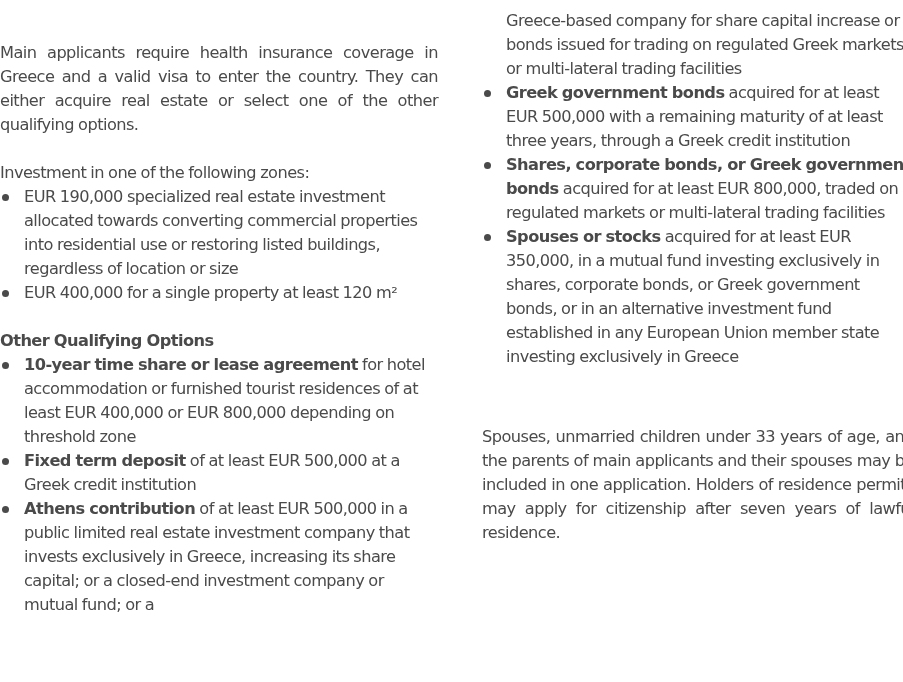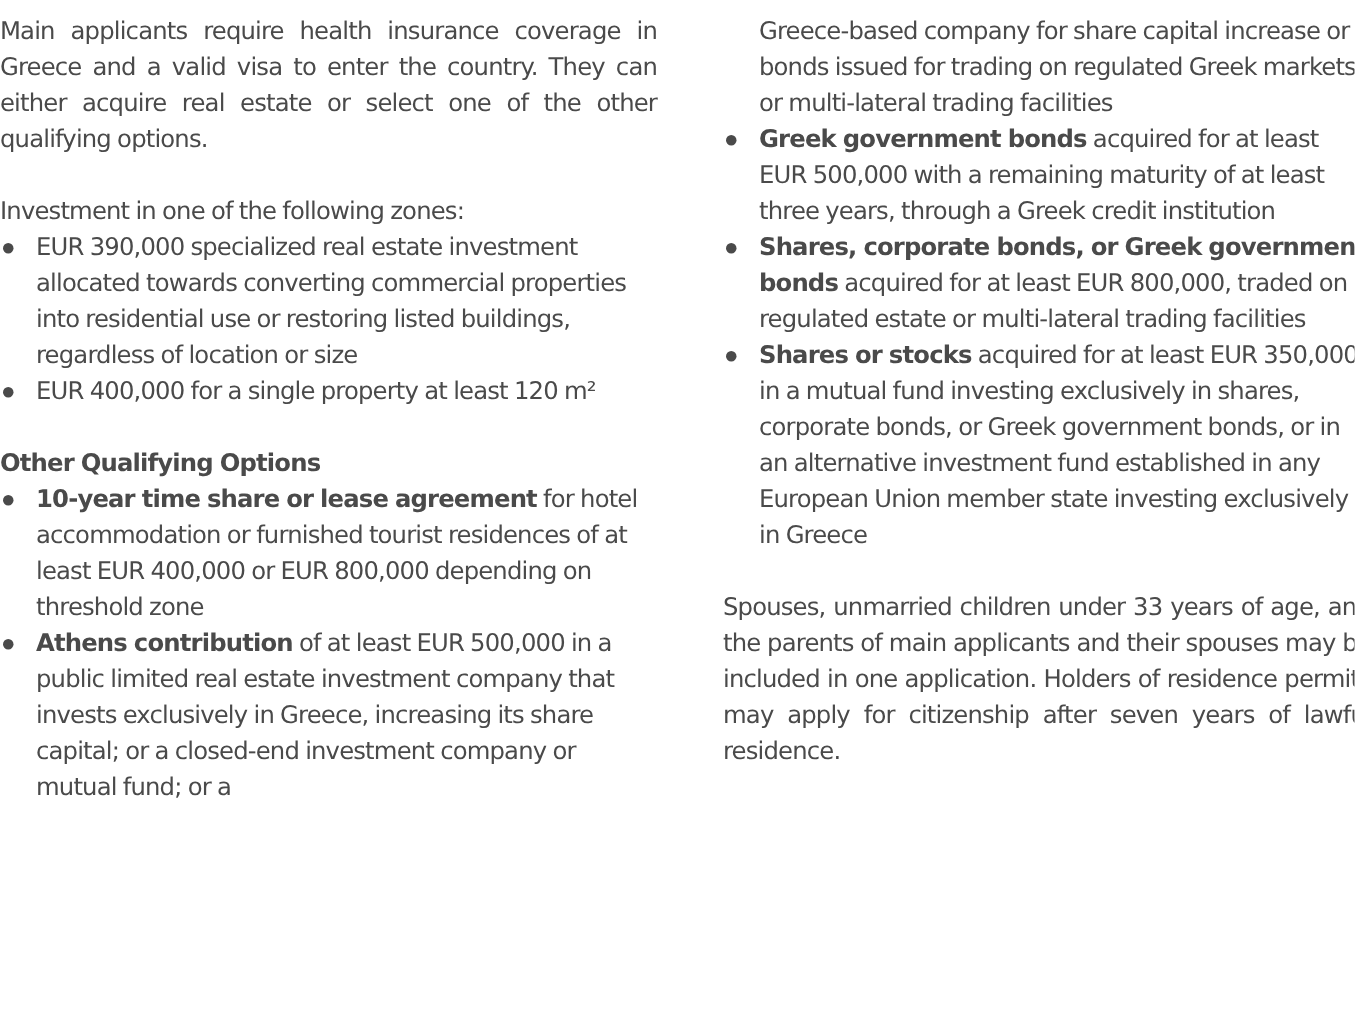--- a/index.html
+++ b/index.html
@@ -19,21 +19,21 @@
       letter-spacing: -0.55px;
       word-spacing: -0.5px;
     }
     .col {
       position: absolute;
       top: 9px;
     }
     .col-left { left: 0; width: 438px; }
     .col-right { left: 482px; width: 432px; }
     p { margin: 0; }
-    .justify { text-align: justify; text-align-last: left; }
+    .justify { text-align: justify; text-align-last: left; margin-top: 32px; }
     .gap { height: 24px; }
     .heading { font-weight: bold; }
     ul {
       margin: 0;
       padding: 0;
       list-style: none;
     }
     li {
       position: relative;
       padding-left: 24px;
@@ -53,34 +53,35 @@
   </style>
 </head>
 <body>
 
 <div class="col col-left">
   <p class="justify">Main applicants require health insurance coverage in Greece and a valid visa to enter the country. They can either acquire real estate or select one of the other qualifying options.</p>
   <div class="gap"></div>
 
   <div>Investment in one of the following zones:</div>
   <ul>
-    <li><span>EUR 390,000 specialized real estate investment allocated towards converting commercial properties into residential use or restoring listed buildings, regardless of location or size</span></li>
+    <li><span>EUR 190,000 specialized real estate investment allocated towards converting commercial properties into residential use or restoring listed buildings, regardless of location or size</span></li>
     <li><span>EUR 400,000 for a single property at least 120 m²</span></li>
   </ul>
   <div class="gap"></div>
 
   <div class="heading">Other Qualifying Options</div>
   <ul>
     <li><b>10-year time share or lease agreement</b><span> for hotel accommodation or furnished tourist residences of at least EUR 400,000 or EUR 800,000 depending on threshold zone</span></li>
+    <li><b>Fixed term deposit</b><span> of at least EUR 500,000 at a Greek credit institution</span></li>
     <li><b>Athens contribution</b> <span>of at least EUR 500,000 in a public limited real estate investment company that invests exclusively in Greece, increasing its share capital; or a closed-end investment company or mutual fund; or a</span></li>
   </ul>
 </div>
 
 <div class="col col-right">
   <div class="right-cont">Greece-based company for share capital increase or bonds issued for trading on regulated Greek markets or multi-lateral trading facilities</div>
   <ul>
     <li><b>Greek government bonds</b><span> acquired for at least EUR 500,000 with a remaining maturity of at least three years, through a Greek credit institution</span></li>
-    <li><b>Shares, corporate bonds, or Greek government bonds</b><span> acquired for at least EUR 800,000, traded on regulated estate or multi-lateral trading facilities</span></li>
-    <li><b>Shares or stocks</b><span> acquired for at least EUR 350,000, in a mutual fund investing exclusively in shares, corporate bonds, or Greek government bonds, or in an alternative investment fund established in any European Union member state investing exclusively in Greece</span></li>
+    <li><b>Shares, corporate bonds, or Greek government bonds</b><span> acquired for at least EUR 800,000, traded on regulated markets or multi-lateral trading facilities</span></li>
+    <li><b>Spouses or stocks</b><span> acquired for at least EUR 350,000, in a mutual fund investing exclusively in shares, corporate bonds, or Greek government bonds, or in an alternative investment fund established in any European Union member state investing exclusively in Greece</span></li>
   </ul>
   <div class="gap"></div>
   <p class="justify">Spouses, unmarried children under 33 years of age, and the parents of main applicants and their spouses may be included in one application. Holders of residence permits may apply for citizenship after seven years of lawful residence.</p>
 </div>
 
 </body></html>

